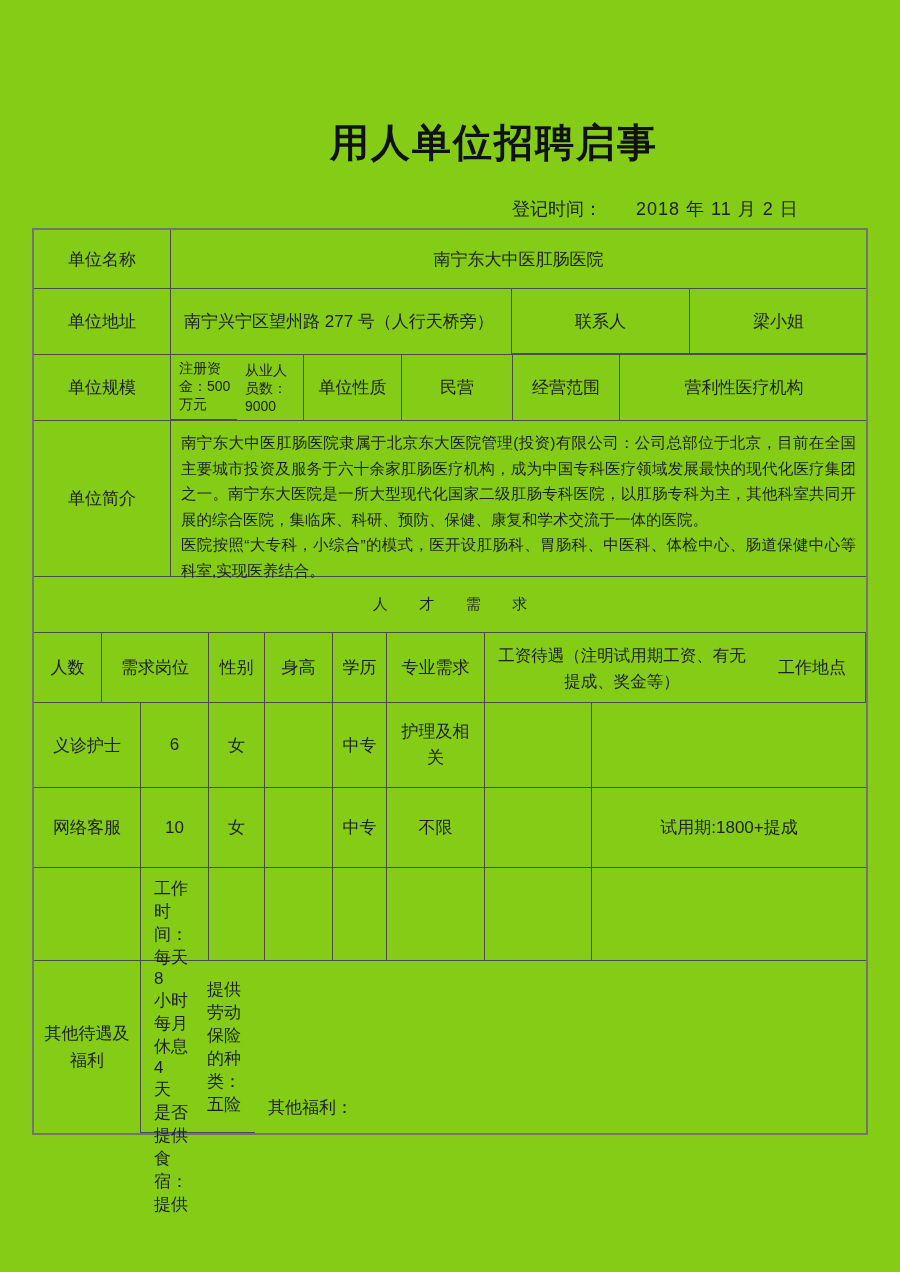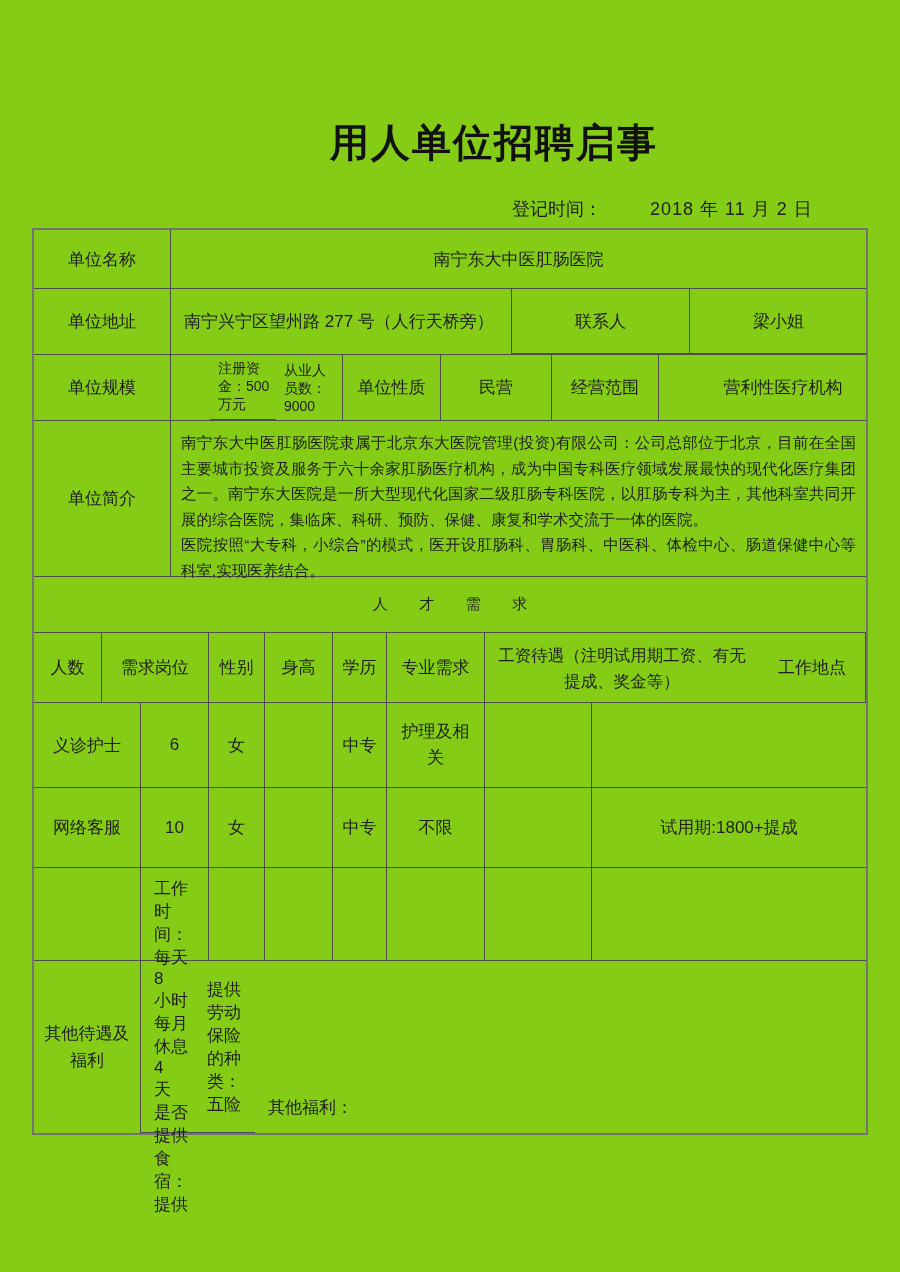--- a/index.html
+++ b/index.html
@@ -21,21 +21,21 @@
     letter-spacing:2px;
     color:#111;
   }
   .register-line{
     margin:24px 0 0 468px;
     font-size:18px;
     line-height:30px;
     display:flex;
     align-items:baseline;
   }
-  .register-line .reg-value{margin-left:48px;letter-spacing:1px;}
+  .register-line .reg-value{margin-left:34px;letter-spacing:1px;}
   
   .form{
     position:absolute;
     left:32px;top:228px;
     width:836px;
     border:2px solid #737373;
     box-sizing:border-box;
     font-size:17px;
   }
   .row{display:flex;border-bottom:1.6px solid #4c4c4c;box-sizing:border-box;}
@@ -52,21 +52,21 @@
   .stack{display:flex;flex-direction:row;box-sizing:border-box;padding:0;}
   .stack > .sub{flex:1;display:flex;box-sizing:border-box;border-bottom:1.6px solid #4c4c4c;}
   .stack > .sub:last-child{border-bottom:none;}
   .sub > .cell{flex:1;}
   
   .w-label{width:137px;flex:0 0 137px;}
   .w-rest{flex:1;}
   .w-addr{width:341px;flex:0 0 341px;}
   .w-contact{width:107px;flex:0 0 107px;}
   .w-cval{width:248px;flex:0 0 248px;}
-  .w-scale{width:133px;flex:0 0 133px;margin-left:39px;}
+  .w-scale{width:133px;flex:0 0 133px;}
   .w-nature{width:98px;flex:0 0 98px;}
   .w-natval{width:111px;flex:0 0 111px;}
   .w-scope{width:107px;flex:0 0 107px;}
   
   .h-name{height:59px;}
   .h-addr{height:66px;}
   .h-scale{height:66px;}
   .h-intro{height:156px;}
   .h-banner{height:56px;}
   .h-thead{height:70px;}

